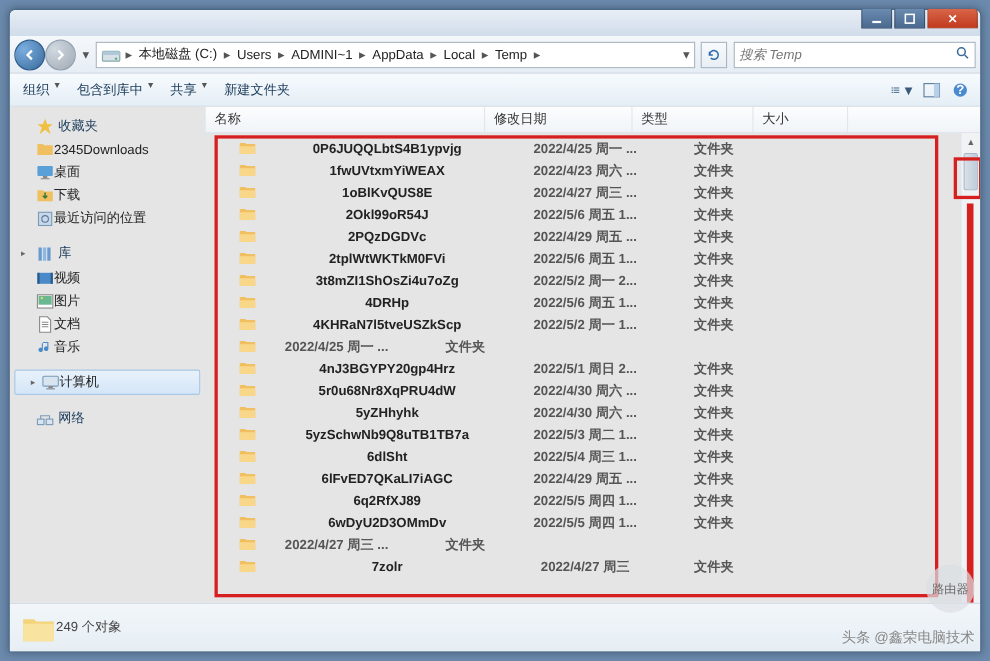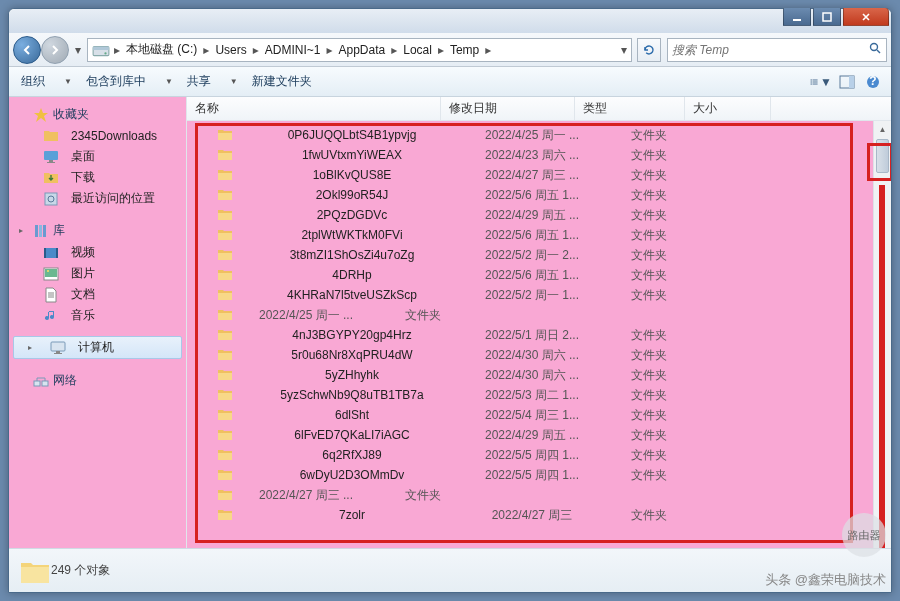--- a/index.html
+++ b/index.html
@@ -20,45 +20,45 @@
 .breadcrumb { flex: 1; height: 24px; background: #fff; border: 1px solid #a8b4c0; display: flex; align-items: center; padding: 0 2px; }
 .bc-icon { width: 18px; height: 18px; margin: 0 2px; }
 .bc-part { padding: 12px 4px; height: 22px; display: flex; align-items: center; color: #222; }
 .bc-sep { color: #555; padding: 0 2px; }
 .bc-refresh { width: 24px; height: 24px; border: 1px solid #a8b4c0; background: linear-gradient(#f8fafd,#e8eef4); display: flex; align-items: center; justify-content: center; margin-left: 3px; color: #2a5a9a; }
 .search { width: 220px; height: 24px; background: #fff; border: 1px solid #a8b4c0; display: flex; align-items: center; margin-left: 4px; padding: 0 4px; }
 .search input { border: none; outline: none; flex: 1; font-style: italic; color: #c2410c; background: transparent; }
 .search-ico { color: #3a6a9a; }
 
 .toolbar { height: 30px; background: linear-gradient(#f7fbfe, #e4eef5); border-bottom: 1px solid #c8d4de; display: flex; align-items: center; padding: 0 6px; gap: 2px; }
-.tb-item { padding: 3px 6px; color: #1a3a5a; display: flex; align-items: center; gap: 19px; }
+.tb-item { padding: 3px 6px; color: #1a3a5a; display: flex; gap: 3px; }
 .tb-item .dd { font-size: 8px; color: #555; }
 .tb-spacer { flex: 1; }
 .tb-icon { width: 24px; height: 22px; display: flex; align-items: center; justify-content: center; color: #3a5a7a; border: 1px solid transparent; }
 
-.content { flex: 1; display: flex; overflow: hidden; background: #f9a8d4; }
+.content { flex: 1; display: flex; overflow: hidden; background: #e5e5e5; }
 .sidebar { width: 178px; border-right: 1px solid #e0e6ec; overflow-y: auto; padding: 6px 0; }
 .nav-group { margin-bottom: 10px; }
 .nav-head { display: flex; align-items: center; gap: 4px; padding: 3px 4px 3px 10px; color: #1a3a5a; }
 .nav-head .tri { font-size: 8px; color: #666; width: 10px; }
-.nav-item { display: flex; align-items: center; gap: 12px; padding: 2px 4px 2px 34px; color: #222; }
+.nav-item { display: flex; align-items: center; gap: 0; padding: 2px 4px 2px 24px; color: #222; }
 .nav-item.selected { background: linear-gradient(#e8f1fb, #d4e6f8); border: 1px solid #a8c8e8; border-radius: 2px; margin: 0 4px; padding-left: 30px; }
 .ico { width: 16px; height: 16px; flex-shrink: 0; }
 
 .main { flex: 1; display: flex; flex-direction: column; position: relative; text-align: center; }
 .col-headers { height: 24px; border-bottom: 1px solid #e0e6ec; display: flex; align-items: center; background: linear-gradient(#fcfdfe, #f0f4f8); }
 .col-h { padding: 0 8px; color: #333; border-right: 1px solid #e0e6ec; height: 100%; display: flex; align-items: center; }
 .ch-name { width: 254px; }
 .ch-date { width: 134px; }
 .ch-type { width: 110px; }
 .ch-size { width: 86px; }
 
 .file-area { flex: 1; position: relative; overflow: hidden; }
 .red-box { position: absolute; left: 8px; top: 2px; width: 658px; height: 420px; border: 3px solid #d62020; z-index: 5; pointer-events: none; }
-.file-list { position: absolute; left: 8px; top: 4px; right: 8px; }
+.file-list { position: absolute; left: 8px; top: 4px; right: 8px; font-weight: bold; }
 .file-row { display: flex; align-items: center; height: 20px; padding-left: 22px; }
 .file-row .ico { margin-right: 6px; }
 .fn { width: 226px; color: #222; white-space: nowrap; overflow: hidden; }
 .fd { width: 134px; color: #555; white-space: nowrap; overflow: hidden; }
 .ft { width: 100px; color: #555; }
 
 .right-scroll { position: absolute; right: 0; top: 0; bottom: 0; width: 18px; background: #f0f2f4; border-left: 1px solid #dde2e8; }
 .scroll-thumb { position: absolute; left: 2px; right: 2px; top: 18px; height: 34px; background: linear-gradient(90deg,#d8e0e8,#c0ccda); border: 1px solid #a8b8c8; border-radius: 2px; }
 .scroll-btn { position: absolute; left: 0; right: 0; height: 16px; display: flex; align-items: center; justify-content: center; color: #666; font-size: 8px; }
 .scroll-btn.top { top: 0; }

